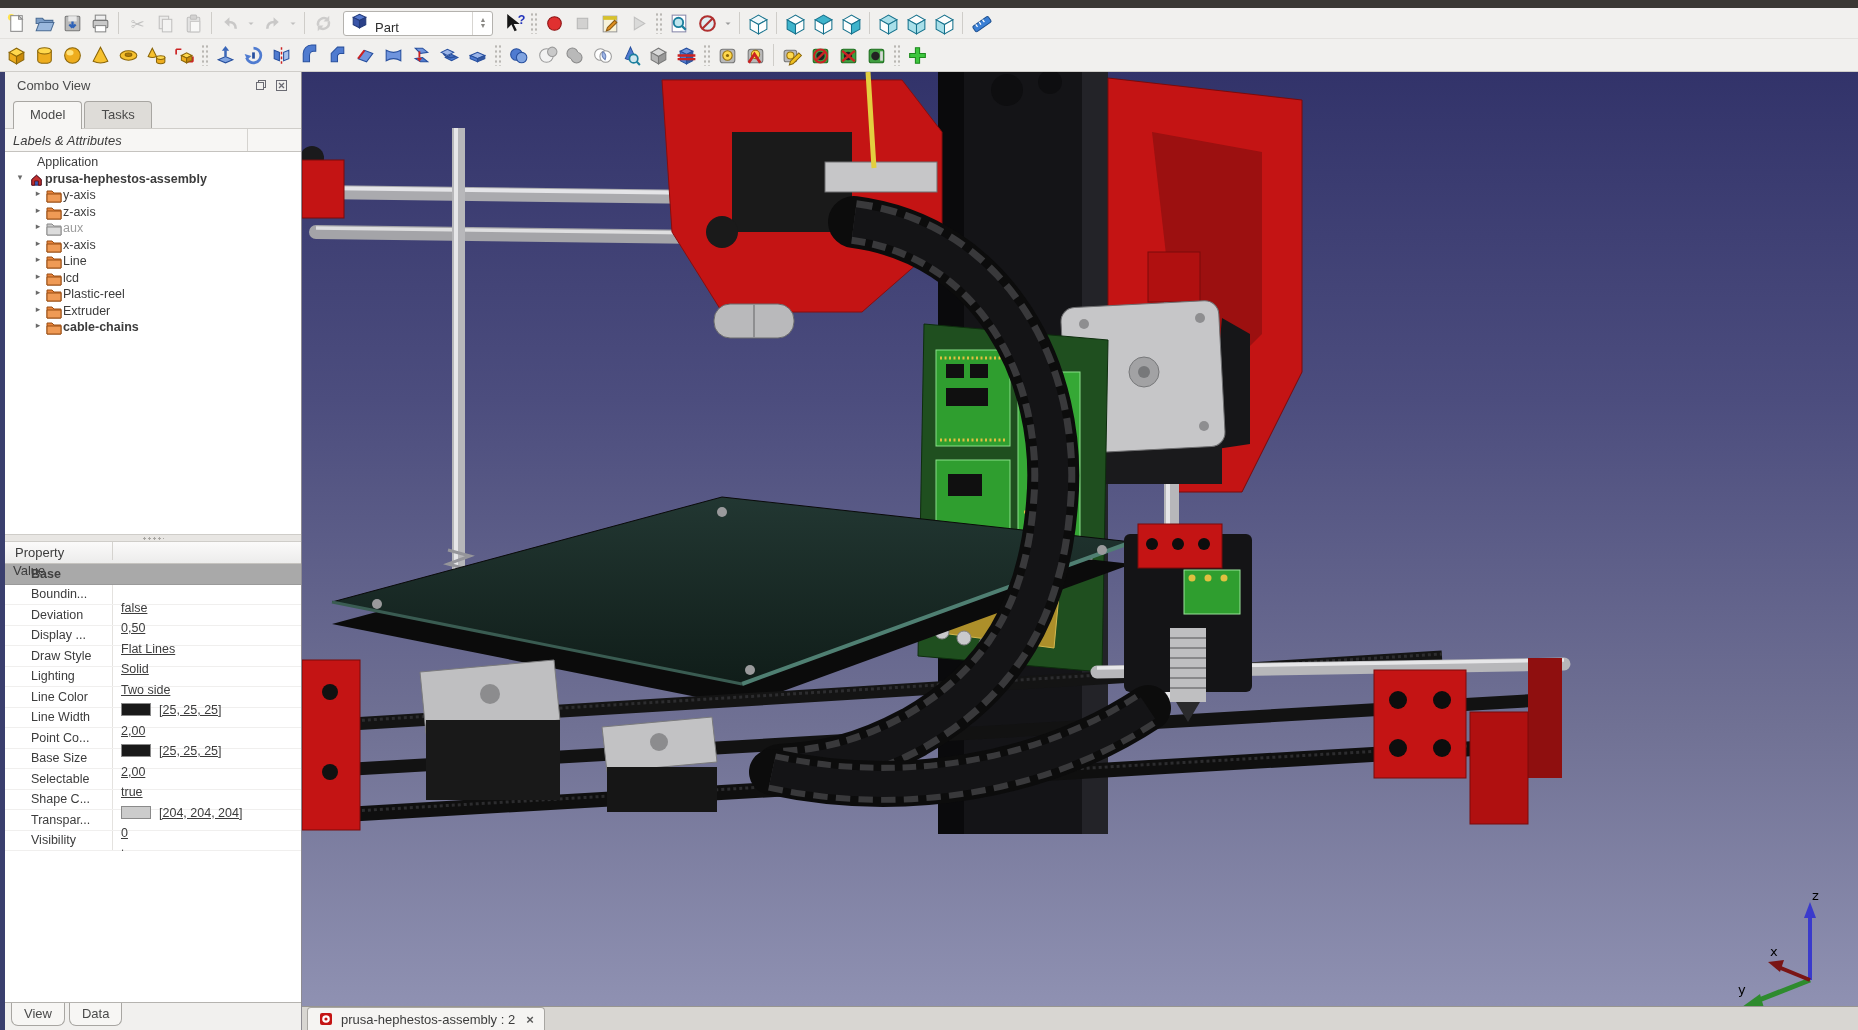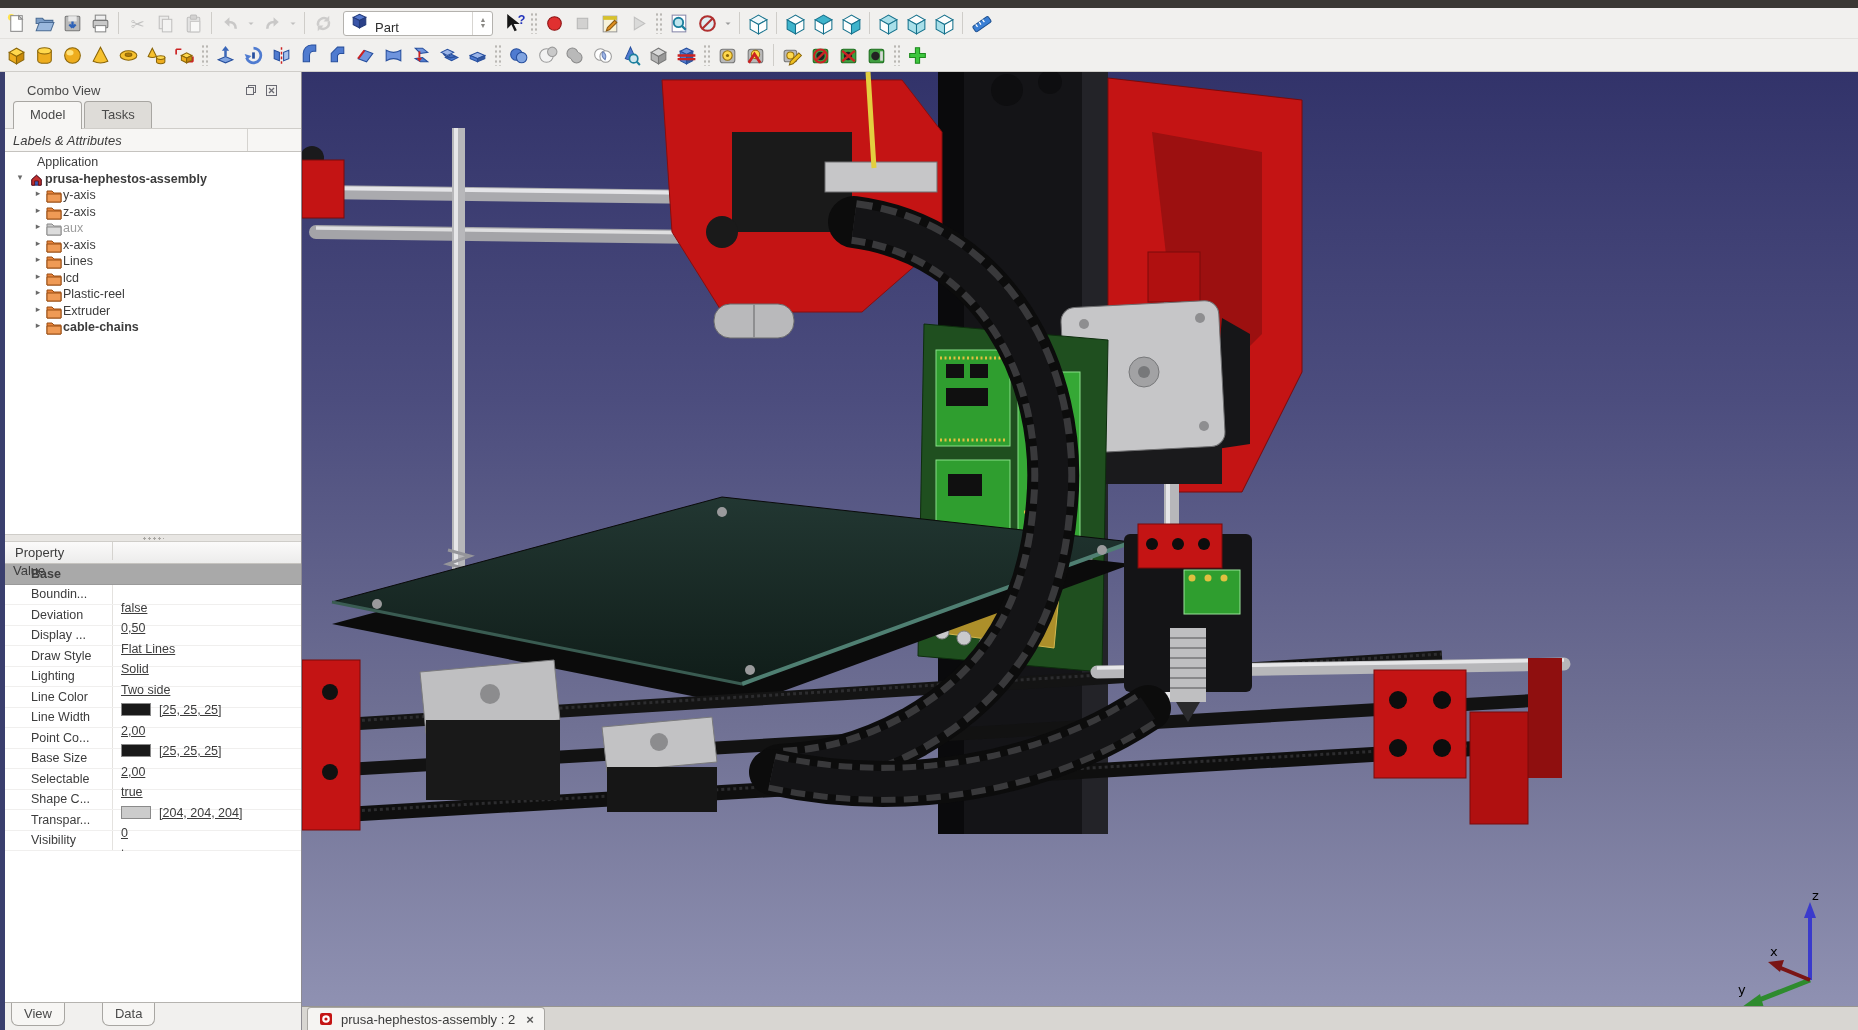--- a/index.html
+++ b/index.html
@@ -21,21 +21,21 @@
   .wbcombo { display:flex; align-items:flex-end; height:25px; width:150px; background:#fff;
      border:1px solid #b4b2ae; border-radius:3px; margin:0 6px; padding:0 4px; }
   .wbcombo .lbl { flex:1; padding-left:4px; color:#2e2e2e; }
   .wbspin { display:flex; flex-direction:column; align-items:center; justify-content:center;
      border-left:1px solid #d7d5d1; padding-left:5px; height:100%; width:16px; color:#8a8884; font-size:7px; line-height:6px;}
   
   .main { display:flex; height:958px; }
   .dockedge { width:5px; background:#3a3f6e; flex:0 0 auto; }
   .left { width:297px; flex:0 0 auto; display:flex; flex-direction:column;
           background:#f1f0ee; border-right:1px solid #8d8b92; }
-  .cv-title { height:26px; display:flex; align-items:flex-end; padding:0 22px; color:#4a4a4a; }
+  .cv-title { height:26px; display:flex; align-items:center; padding:0 12px; color:#4a4a4a; }
   .cv-title .t { flex:1; }
   .cv-btn { width:15px; height:15px; margin-left:5px; display:flex; align-items:center; justify-content:center; }
   .cv-tabs { height:30px; display:flex; align-items:flex-end; padding-left:8px; background:#f1f0ee; }
   .cv-tab { padding:5px 16px 6px; border:1px solid #a8a6a2; border-bottom:none;
      border-radius:4px 4px 0 0; background:#dedcd8; margin-right:2px; color:#4a4a4a; }
   .cv-tab.active { background:#f7f6f4; position:relative; top:1px; padding-bottom:7px; }
   .tree-header { height:24px; display:flex; border-top:1px solid #cfcdc9; border-bottom:1px solid #c5c3bf; background:#f7f6f4;font-style:italic; }
   .th-seg1 { width:243px; border-right:1px solid #d5d3cf; padding:4px 0 0 8px; color:#3c3c3c; }
   .th-seg2 { flex:1; }
   .tree { background:#fff; height:382px; overflow:hidden; padding-top:3px; }
@@ -55,21 +55,21 @@
   .phead .c2 { flex:1; padding:3px 0 0 8px; }
   .prow { height:20.5px; display:flex; font-size:12.5px; border-bottom:1px solid #f0efee; }
   .prow .c1 { width:108px; padding:2.5px 2px 0 26px; border-right:1px solid #e4e2df;
       overflow:hidden; white-space:nowrap; }
   .prow .c2 { flex:1; padding:16px 0 0 8px; display:flex; align-items:flex-start; white-space:nowrap;text-decoration:underline;}
   .prow.group { background:#a9a9a9; color:#404040; font-weight:bold; border-bottom:1px solid #9a9a9a; }
   .prow.group .g { padding:2.5px 0 0 26px; }
   .swatch { width:30px; height:13px; margin-right:8px; border:1px solid #8a8a8a; flex:0 0 auto; }
   .leftfill { flex:1; background:#fff; }
   .bottom-tabs { height:28px; background:#f1f0ee; border-top:1px solid #b5b3af;
-     display:flex; align-items:flex-start; padding-left:6px;gap:33px; }
+     display:flex; align-items:flex-start; padding-left:6px; }
   .btab { padding:3px 12px 4px; border:1px solid #a8a6a2; border-top:none;
      border-radius:0 0 7px 7px; background:#f7f6f4; margin-right:4px; color:#4a4a4a; }
   
   .vpcol { flex:1; display:flex; flex-direction:column; }
   .viewport { position:relative; height:934px;
      background:linear-gradient(#32336a 0%,#4c4d7e 35%,#707194 70%,#8f91b2 100%); overflow:hidden; }
   .viewport svg.scene { position:absolute; left:0; top:0; }
   .mdibar { height:24px; background:#d8d6d2; border-top:1px solid #979591; display:flex; align-items:flex-end; }
   .doctab { display:flex; align-items:center; gap:7px; height:23px; margin-left:5px; padding:0 10px;
      background:#f5f4f2; border:1px solid #a8a6a2; border-bottom:none; border-radius:4px 4px 0 0; }
@@ -578,21 +578,21 @@
           <span>x-axis</span>
         </div>
         <div class="trow" style="padding-left: 26px;">
           <span class="arrow">▸</span>
           <span class="ticon">
             <svg width="16" height="15" viewBox="0 0 16 15">
               <path d="M1 3h5l2 2h7v9H1z" fill="#e8833a" stroke="#9a4f14"></path>
               <path d="M1 6h14v8H1z" fill="#ef9a55" stroke="#9a4f14"></path>
             </svg>
           </span>
-          <span>Lines</span>
+          <span>Line</span>
         </div>
         <div class="trow" style="padding-left: 26px;">
           <span class="arrow">▸</span>
           <span class="ticon">
             <svg width="16" height="15" viewBox="0 0 16 15">
               <path d="M1 3h5l2 2h7v9H1z" fill="#e8833a" stroke="#9a4f14"></path>
               <path d="M1 6h14v8H1z" fill="#ef9a55" stroke="#9a4f14"></path>
             </svg>
           </span>
           <span>lcd</span>

